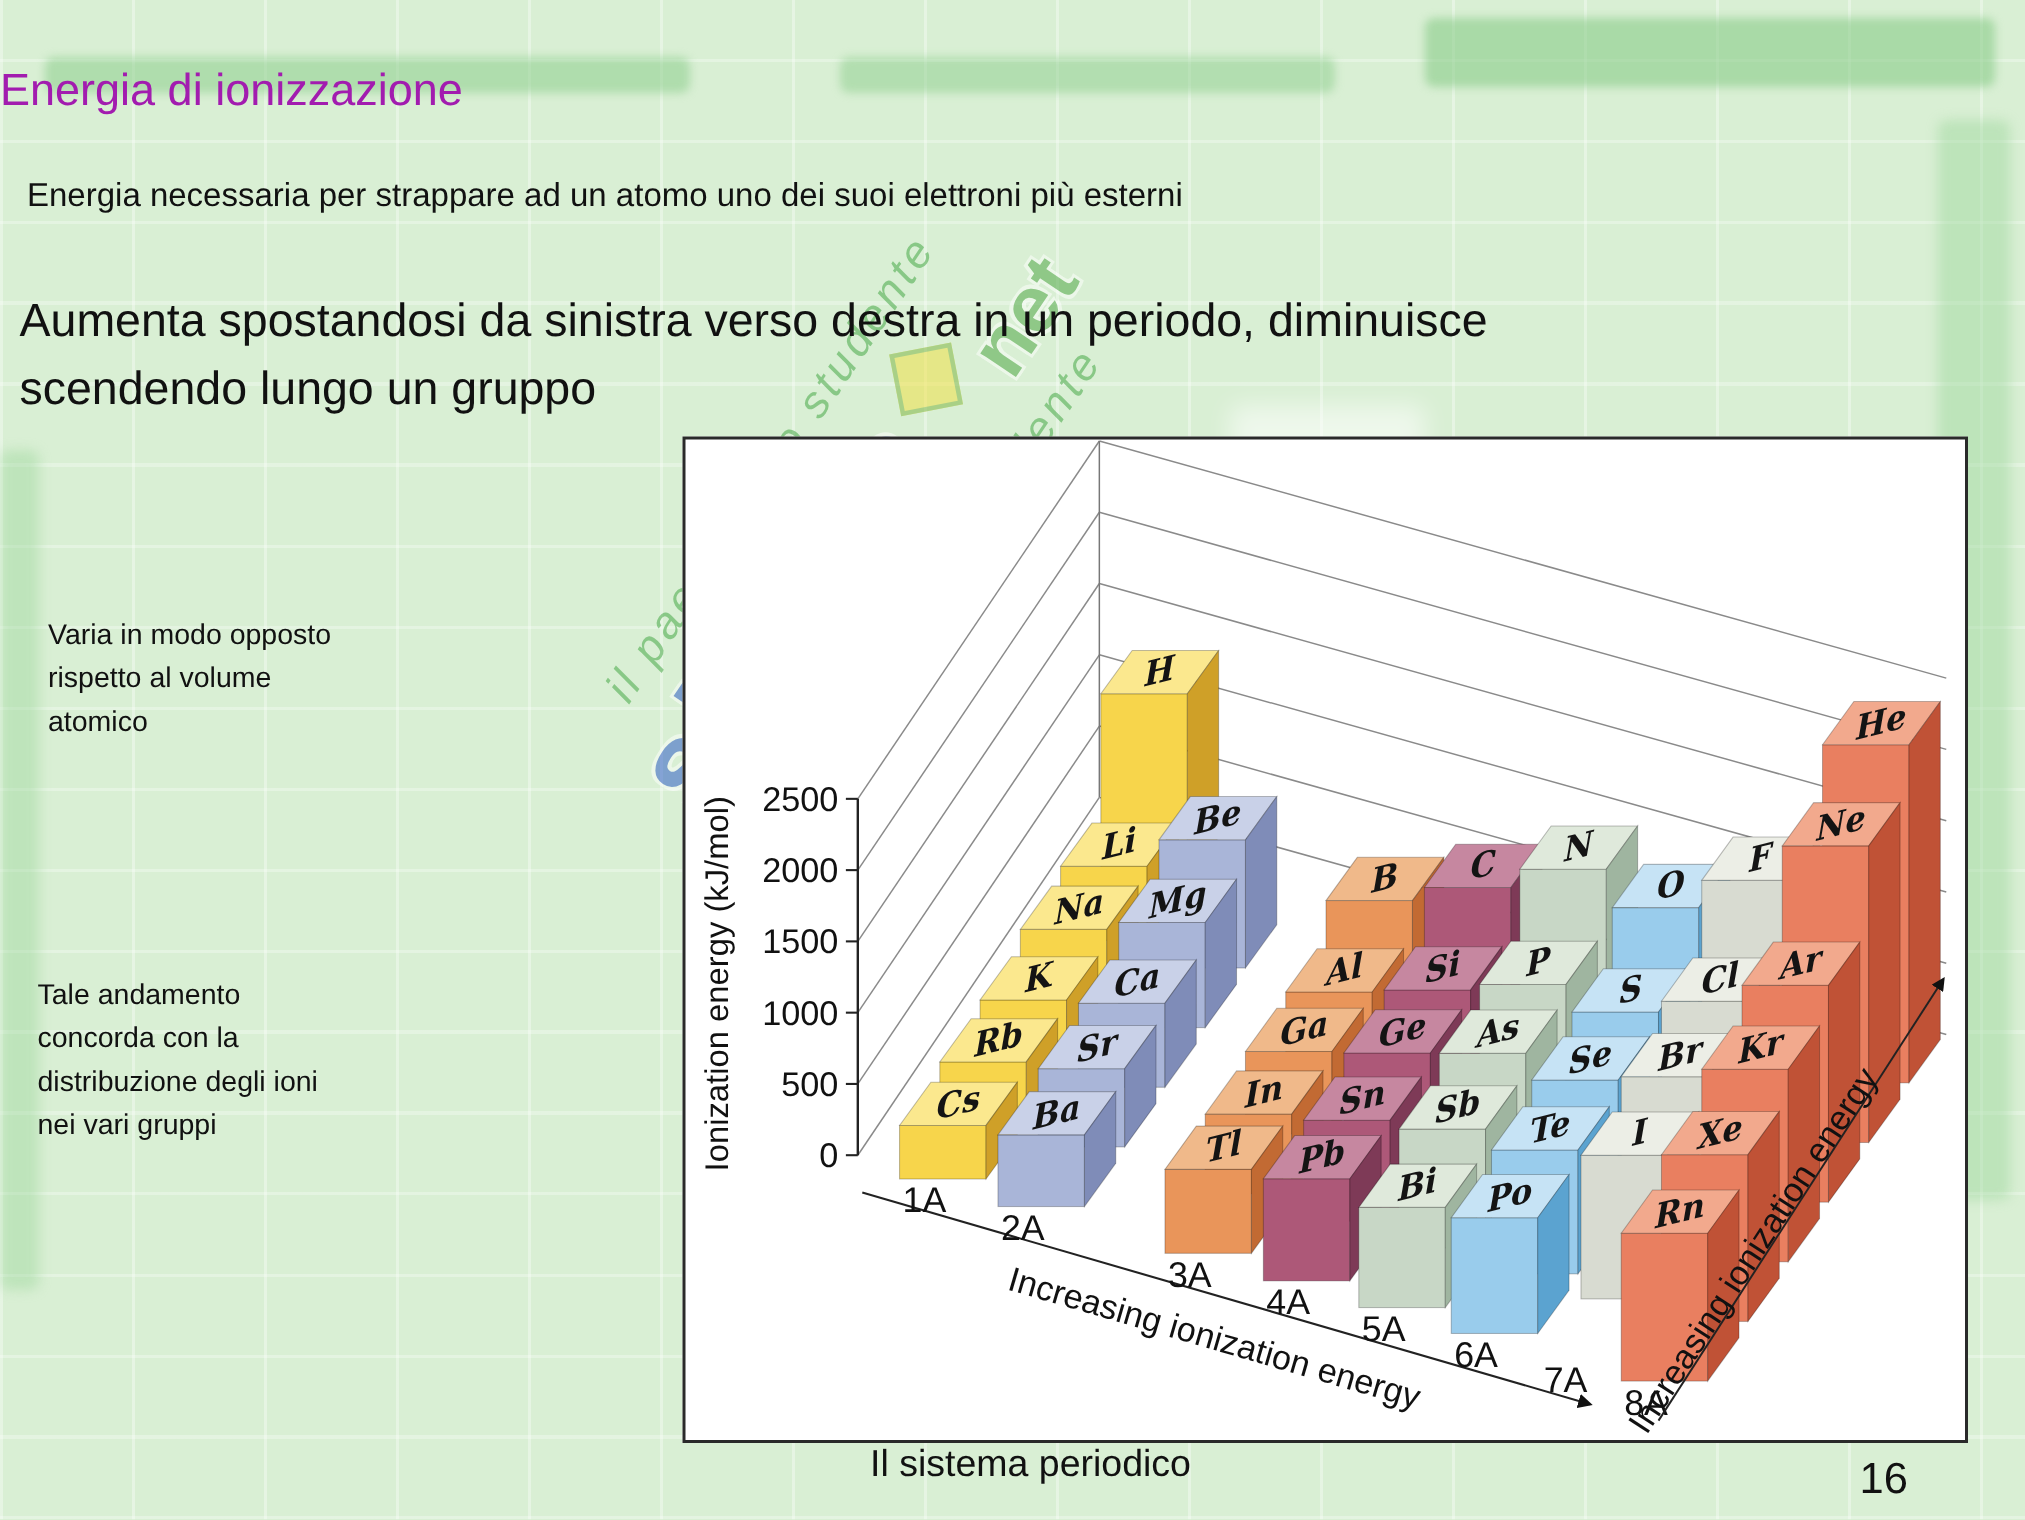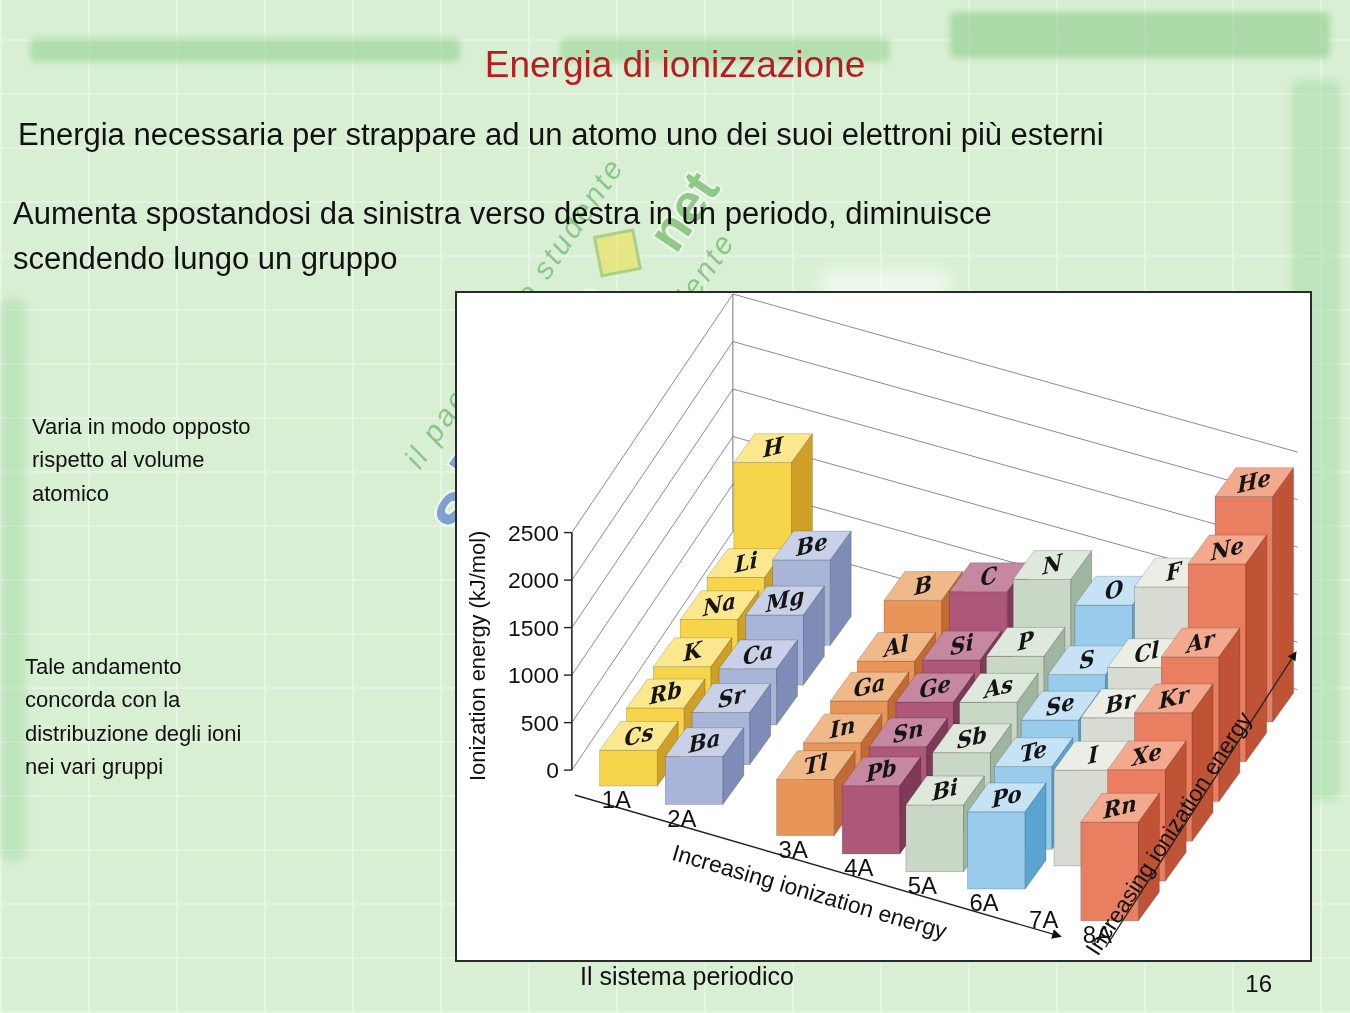--- a/index.html
+++ b/index.html
@@ -23,33 +23,33 @@
      display:flex;flex-direction:column;align-items:center;justify-content:center;gap:4px;
      transform:rotate(-56deg);}
   .wm-logo{font-weight:bold;font-size:78px;letter-spacing:8px;color:#2453c8;
      text-shadow:-2px -2px 0 #fff,2px -2px 0 #fff,-2px 2px 0 #fff,2px 2px 0 #fff;line-height:1;}
   .wm-net{color:#47a33c;font-size:54px;font-weight:bold;vertical-align:middle;
      text-shadow:-2px -2px 0 #fff,2px -2px 0 #fff,-2px 2px 0 #fff,2px 2px 0 #fff;}
   .wm-diamond{width:36px;height:36px;background:#f2e03c;border:3px solid #7ab33a;
      display:inline-block;transform:rotate(45deg);margin:0 10px 14px 10px;}
   .wm-tag{font-style:italic;font-size:30px;color:#3aa23a;letter-spacing:3px;}
   
-  .title{left:0;top:44px;width:100%;text-align:center;font-size:37px;color:#b91c1c;z-index:2;}
-  .p1{left:18px;top:116px;width:1330px;font-size:31px;line-height:1.25;z-index:2;}
+  .title{left:0;top:44px;width:100%;text-align:left;font-size:30px;color:#a21caf;z-index:2;}
+  .p1{left:18px;top:116px;width:1330px;font-size:22px;line-height:1.25;z-index:2;}
   .p2{left:13px;top:192px;width:1280px;font-size:31px;line-height:1.45;white-space:pre-line;z-index:2;}
-  .note{font-size:22px;line-height:1.52;white-space:pre-line;z-index:2;}
+  .note{font-size:19px;line-height:1.52;white-space:pre-line;z-index:2;}
   .n1{left:32px;top:410px;width:400px;}
   .n2{left:25px;top:638px;width:410px;margin-top:12px;}
   
   .chart-figure{left:455px;top:291px;width:857px;height:671px;background:#ffffff;
      border:2px solid #2a2a2a;box-sizing:border-box;z-index:3;}
   .chart-figure svg{display:block;width:100%;height:100%;}
   
   .footer-caption{left:12px;top:962px;width:100%;text-align:center;font-size:25px;z-index:4;}
-  .footer-page{right:78px;top:970px;font-size:24px;z-index:4;text-align:right;}
+  .footer-page{right:78px;top:970px;font-size:29px;z-index:4;text-align:right;}
 </style>
 </head>
 <body>
 
 <div class="layer bg-grid"></div>
 <div class="layer bg-blob b1"></div>
 <div class="layer bg-blob b2"></div>
 <div class="layer bg-blob b3"></div>
 <div class="layer bg-blob b4"></div>
 <div class="layer bg-blob b5"></div>

